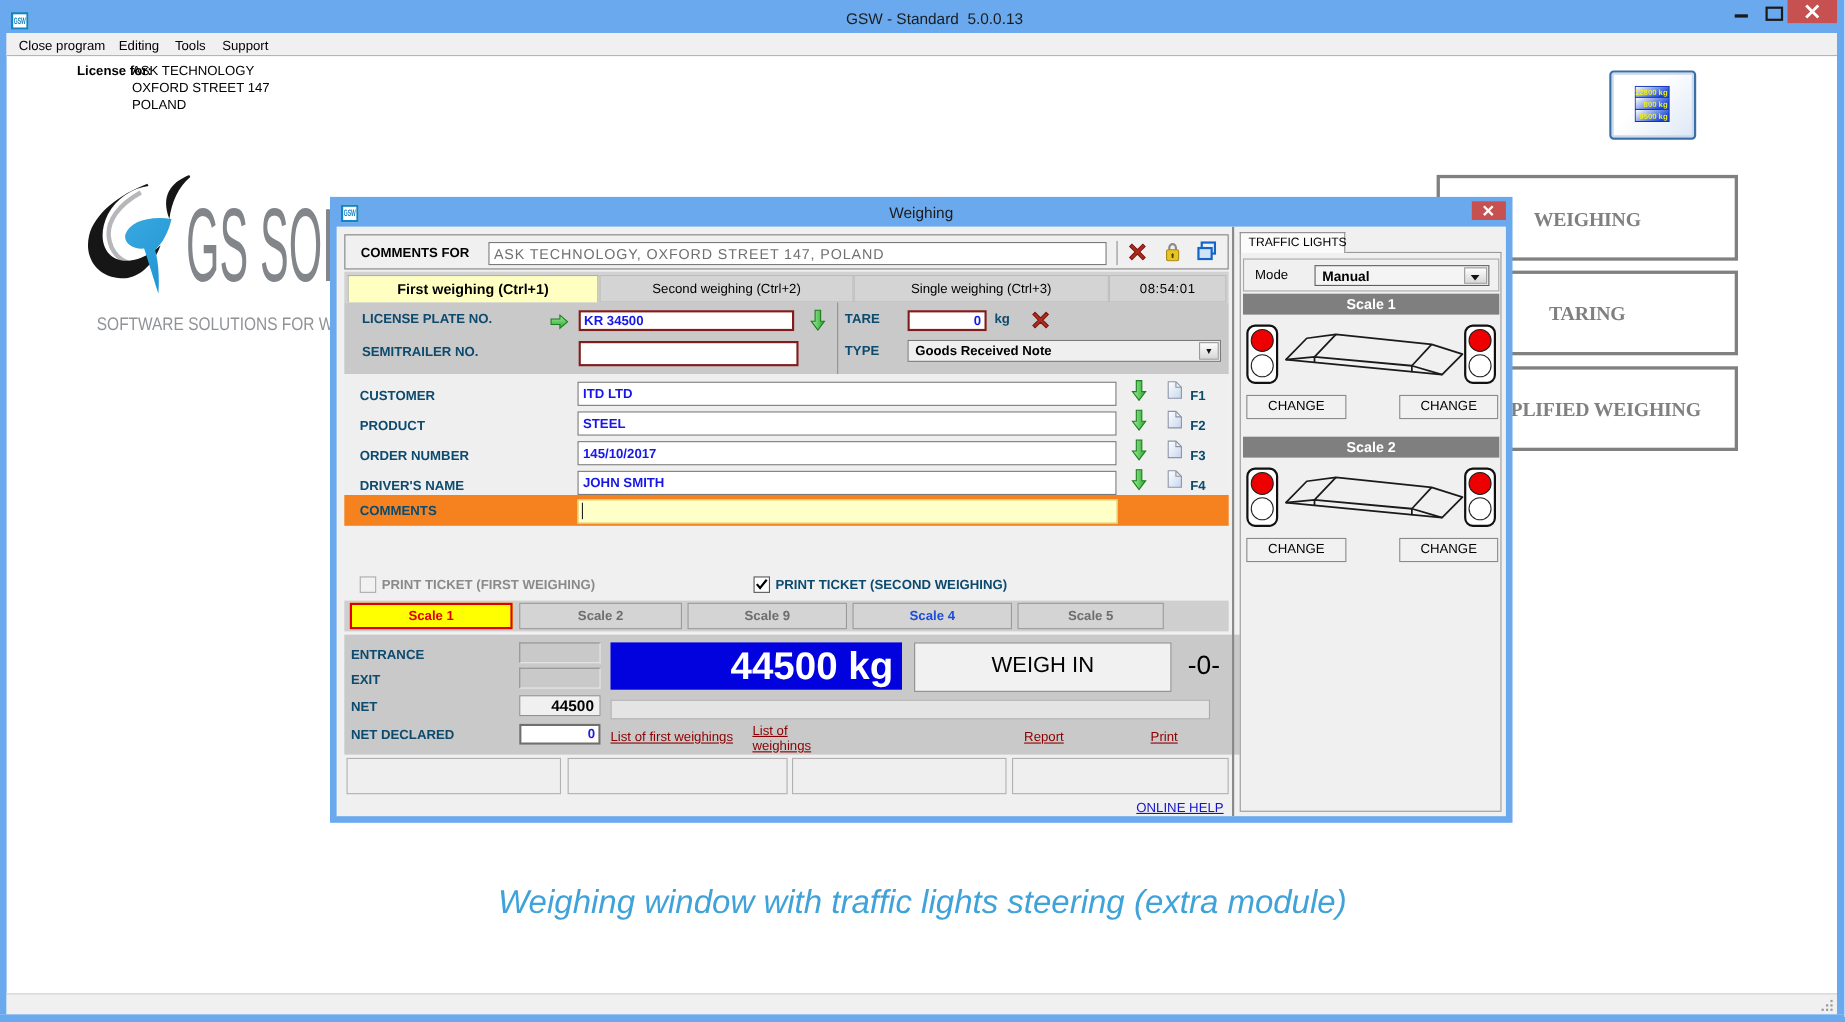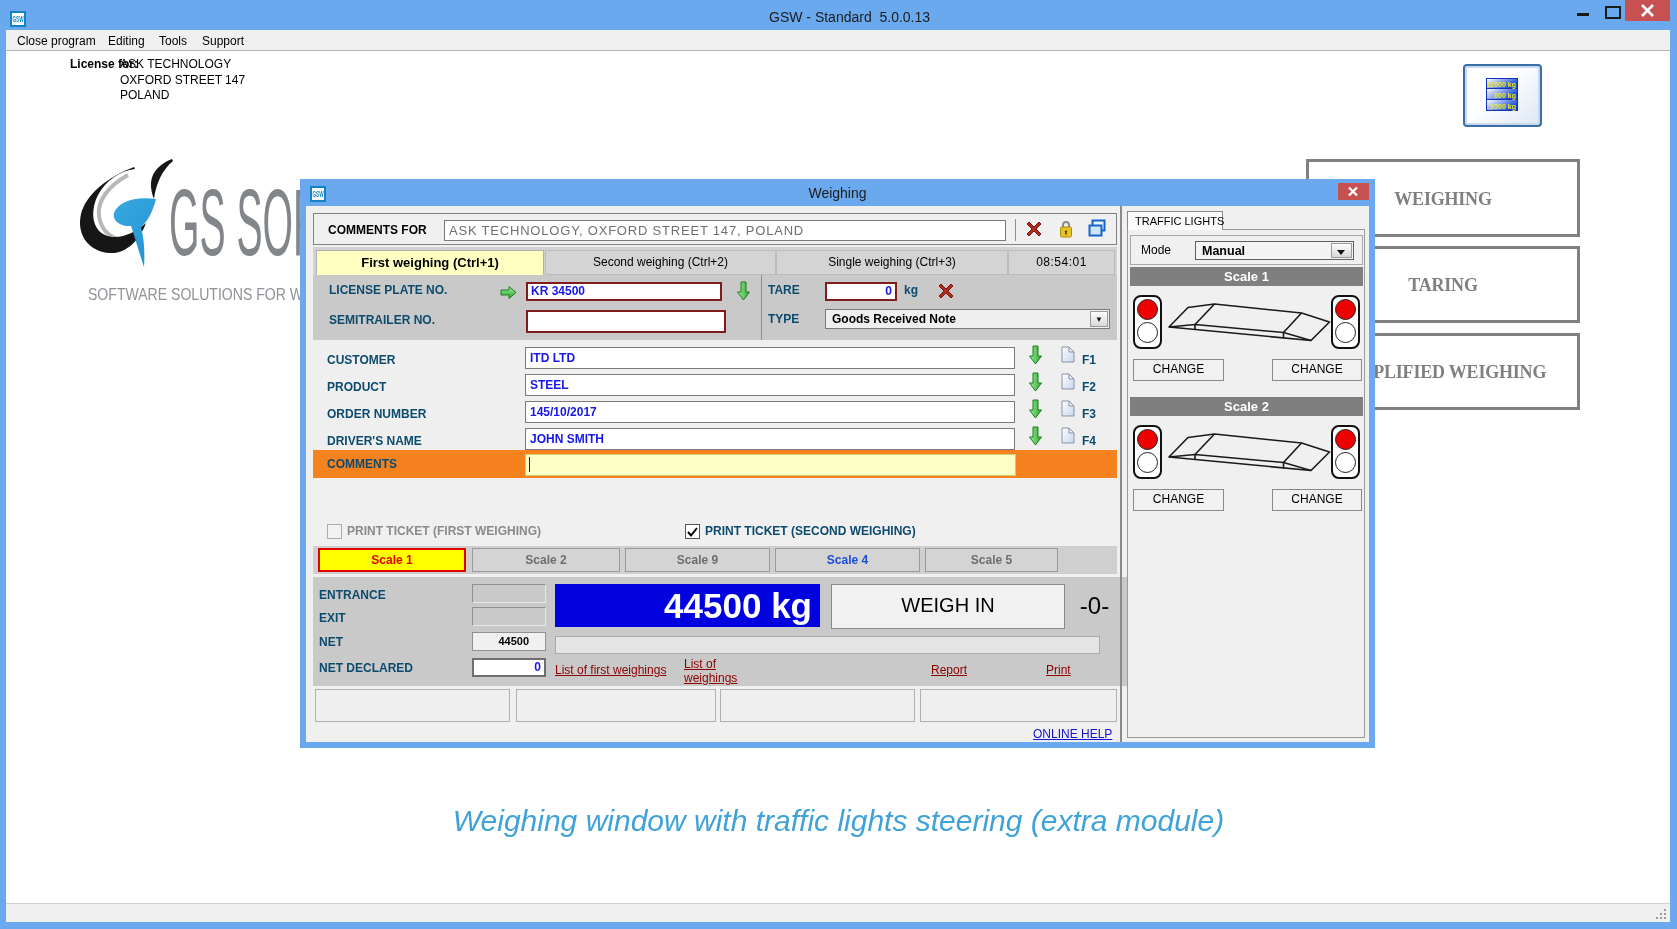--- a/index.html
+++ b/index.html
@@ -250,21 +250,21 @@
    <div class="abs" style="left:612px;top:2px;width:133px;height:24px;background:#d4d4d4;border:1px solid #9a9a9a;box-sizing:border-box;text-align:center;font-size:12px;font-weight:bold;color:#6e6e6e;line-height:22px;">Scale 5</div>
   </div>
 
   <div class="abs" style="left:7px;top:371px;width:938px;height:109px;background:#c9c9c9;">
    <span class="lbl" style="left:6px;top:11px;">ENTRANCE</span>
    <span class="lbl" style="left:6px;top:34px;">EXIT</span>
    <span class="lbl" style="left:6px;top:58px;">NET</span>
    <span class="lbl" style="left:6px;top:84px;">NET DECLARED</span>
    <div class="abs" style="left:159px;top:7px;width:74px;height:19px;background:#c9c9c9;border:1px solid #909090;border-right-color:#e8e8e8;border-bottom-color:#e8e8e8;box-sizing:border-box;"></div>
    <div class="abs" style="left:159px;top:30px;width:74px;height:19px;background:#c9c9c9;border:1px solid #909090;border-right-color:#e8e8e8;border-bottom-color:#e8e8e8;box-sizing:border-box;"></div>
-   <div class="abs" style="left:159px;top:55px;width:74px;height:19px;background:#f0f0f0;border:1px solid #909090;box-sizing:border-box;text-align:right;font-size:11px;font-weight:bold;line-height:17px;padding-right:16px;">44500</div>
+   <div class="abs" style="left:159px;top:55px;width:74px;height:19px;background:#f0f0f0;border:1px solid #909090;box-sizing:border-box;text-align:right;font-size:14px;font-weight:bold;line-height:17px;padding-right:5px;">44500</div>
    <div class="abs" style="left:159px;top:81px;width:74px;height:19px;background:#fff;border:2px solid #6f6f6f;box-sizing:border-box;text-align:right;font-size:12px;line-height:15px;padding-right:3px;"><span class="bluetxt">0</span></div>
 
    <div class="abs" style="left:242px;top:7px;width:265px;height:43px;background:#0202df;color:#fff;font-size:35px;font-weight:bold;text-align:right;line-height:43px;padding-right:8px;box-sizing:border-box;">44500 kg</div>
    <div class="gbtn" style="left:518px;top:7px;width:232px;height:43px;font-size:20px;line-height:41px;">WEIGH IN</div>
    <div class="abs" style="left:764px;top:7px;width:35px;height:43px;font-size:24px;line-height:43px;text-align:center;">-0-</div>
    <div class="abs" style="left:242px;top:59px;width:545px;height:18px;background:#e4e4e4;border:1px solid #aaa;box-sizing:border-box;"></div>
    <span class="link" style="left:242px;top:86px;">List of first weighings</span>
    <span class="link" style="left:371px;top:80px;">List of<br>weighings</span>
    <span class="link" style="left:618px;top:86px;">Report</span>
    <span class="link" style="left:733px;top:86px;">Print</span>

